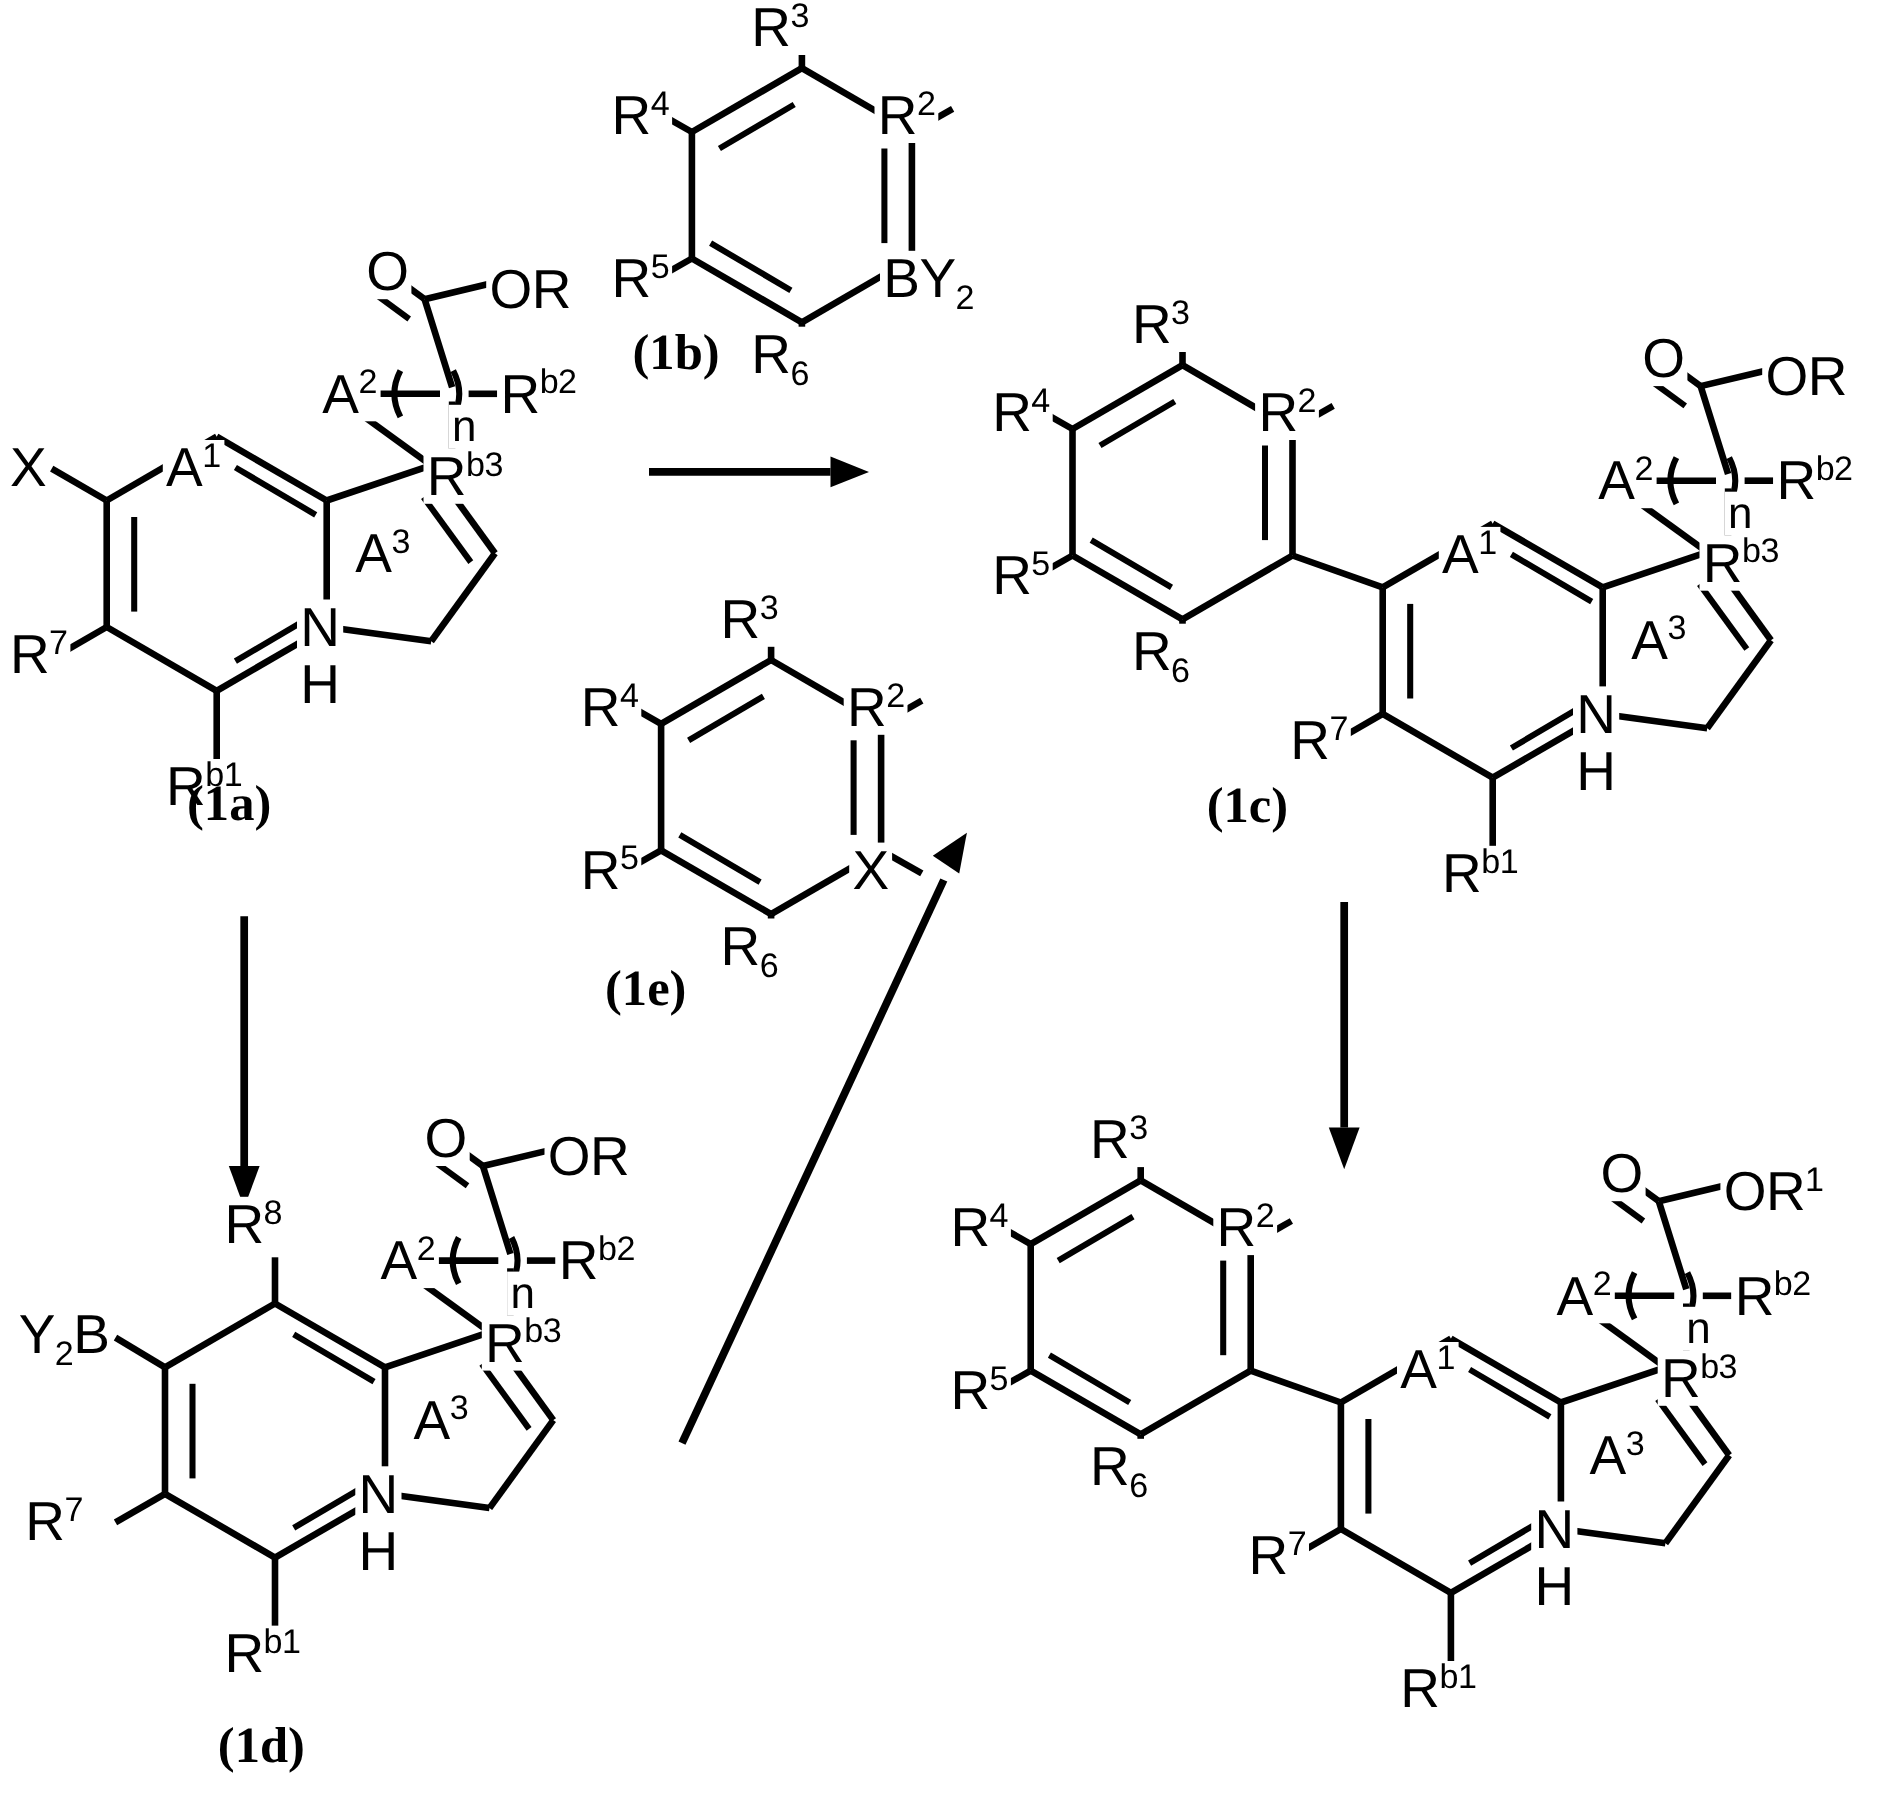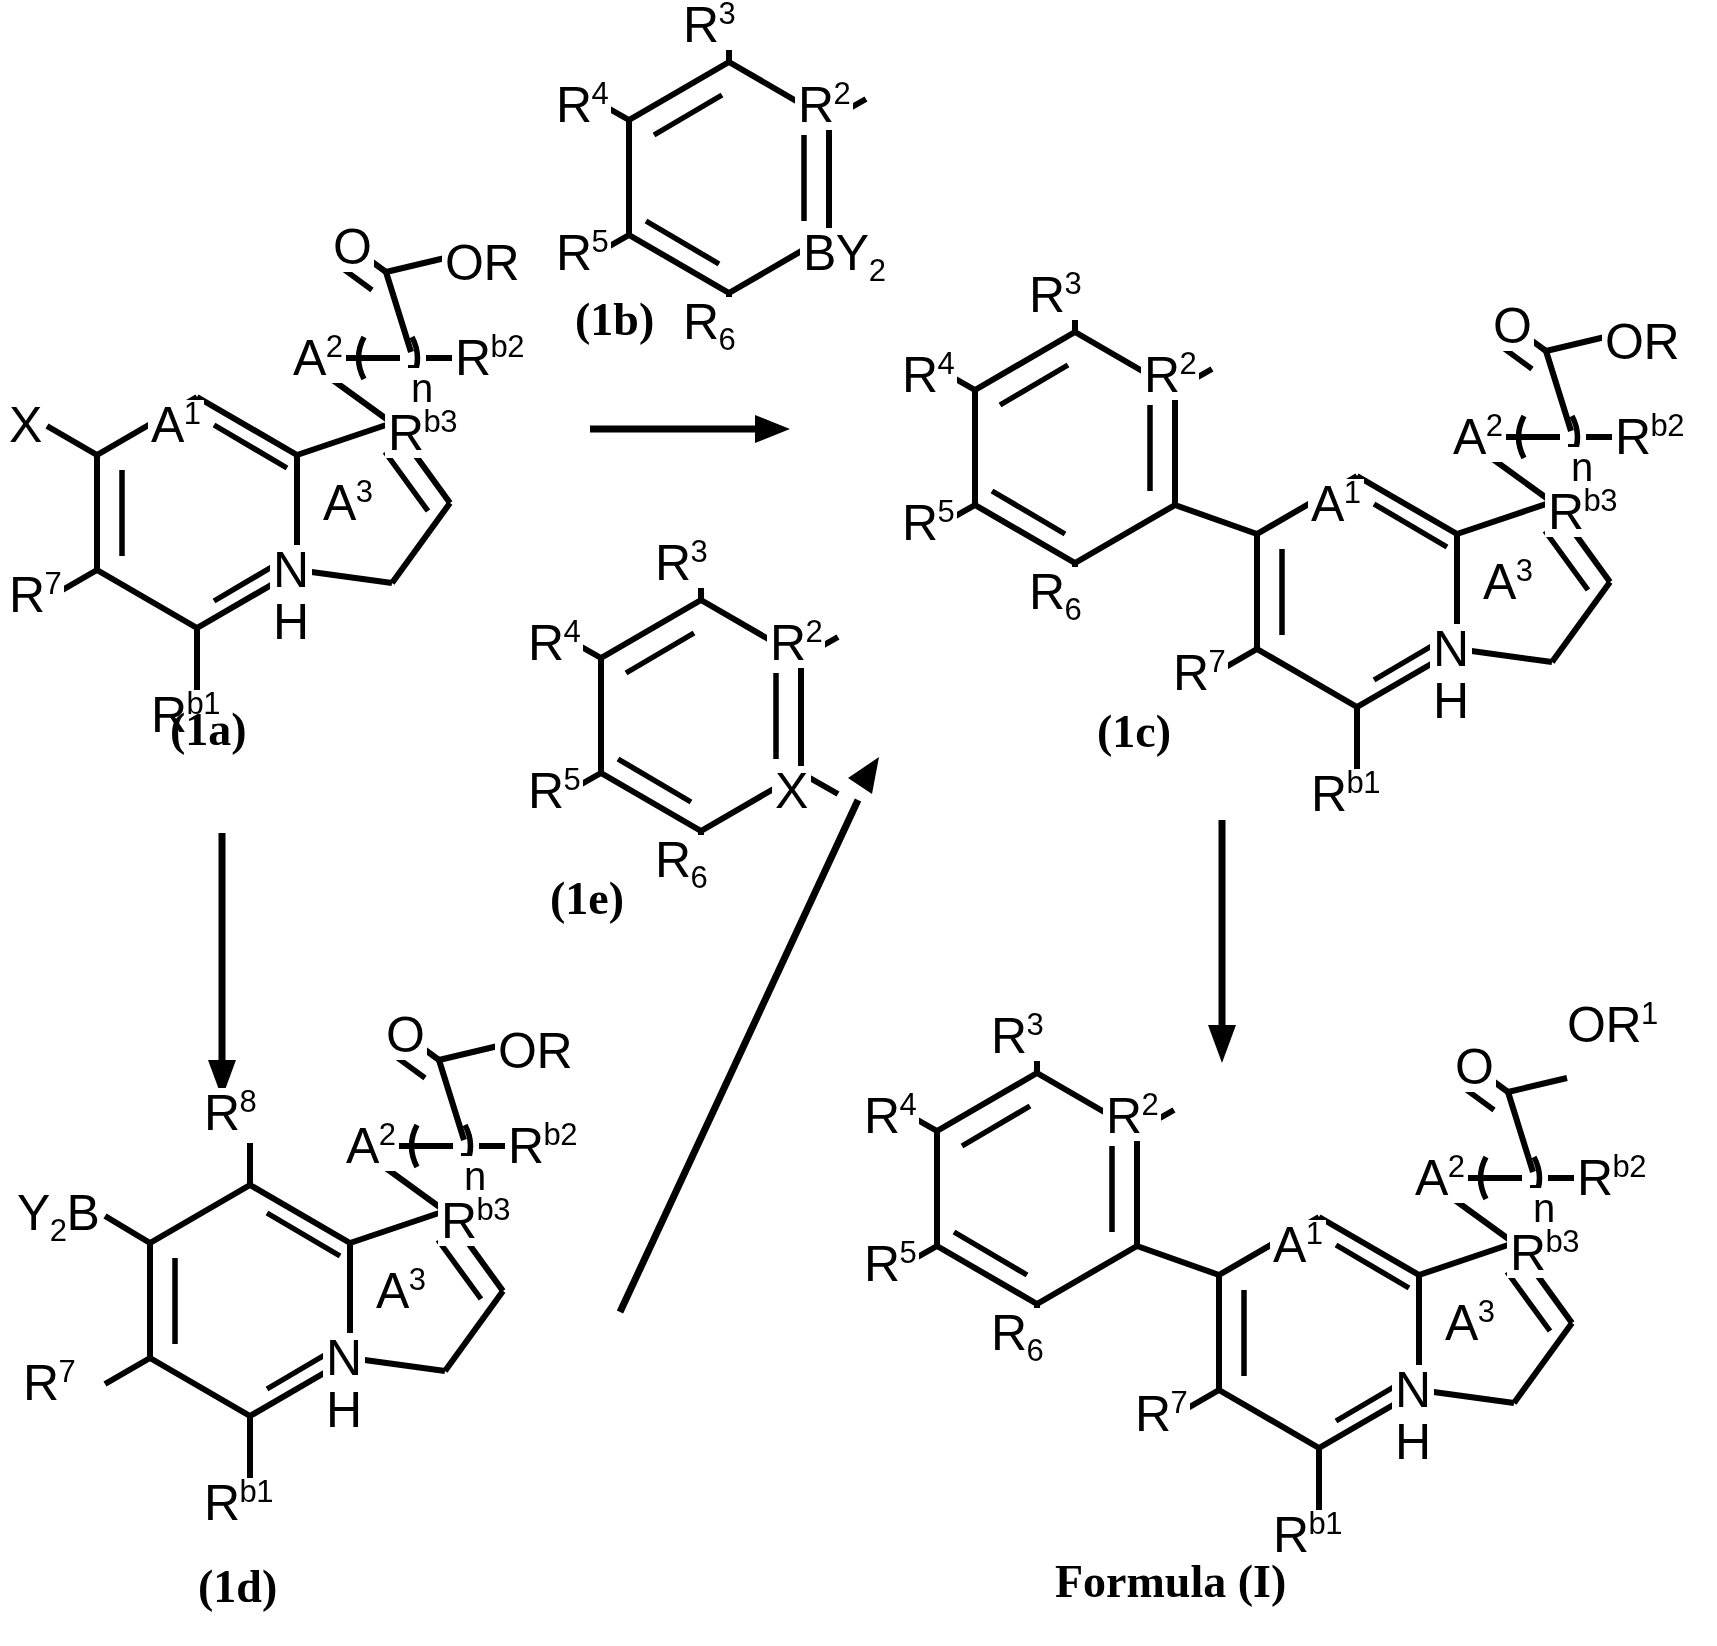--- a/index.html
+++ b/index.html
@@ -389,19 +389,18 @@
   <div class="lbl atom" style="left:861px;top:1239px;"><span>R</span><sup>5</sup></div>
   <div class="lbl atom" style="left:988px;top:1308px;"><span>R</span><sub>6</sub></div>
   <div class="lbl atom" style="left:1132px;top:1389px;"><span>R</span><sup>7</sup></div>
   <div class="lbl atom" style="left:1270px;top:1510px;"><span>R</span><sup>b1</sup></div>
   <div class="lbl atom" style="left:1270px;top:1220px;"><span>A</span><sup>1</sup></div>
   <div class="lbl atom" style="left:1442px;top:1298px;"><span>A</span><sup>3</sup></div>
   <div class="lbl atom" style="left:1392px;top:1365px;"><span>N</span></div>
   <div class="lbl atom" style="left:1392px;top:1417px;"><span>H</span></div>
   <div class="lbl atom" style="left:1412px;top:1153px;"><span>A</span><sup>2</sup></div>
   <div class="lbl atom" style="left:1452px;top:1042px;"><span>O</span></div>
-  <div class="lbl atom" style="left:1564px;top:1000px;"><span>OR</span><sup>1</sup></div>
+  <div class="lbl atom" style="left:1564px;top:1058px;"><span>OR</span><sup>1</sup></div>
   <div class="lbl atom" style="left:1574px;top:1153px;"><span>R</span><sup>b2</sup></div>
   <div class="lbl atom" style="left:1507px;top:1228px;"><span>R</span><sup>b3</sup></div>
   <div class="lbl small atom" style="left:1530px;top:1188px;"><span>n</span></div>
-  <div class="cmpd" style="left:1055px;top:1555px;"><span>Formula (I)</span></div>
 
 </div>
 
 </body></html>

